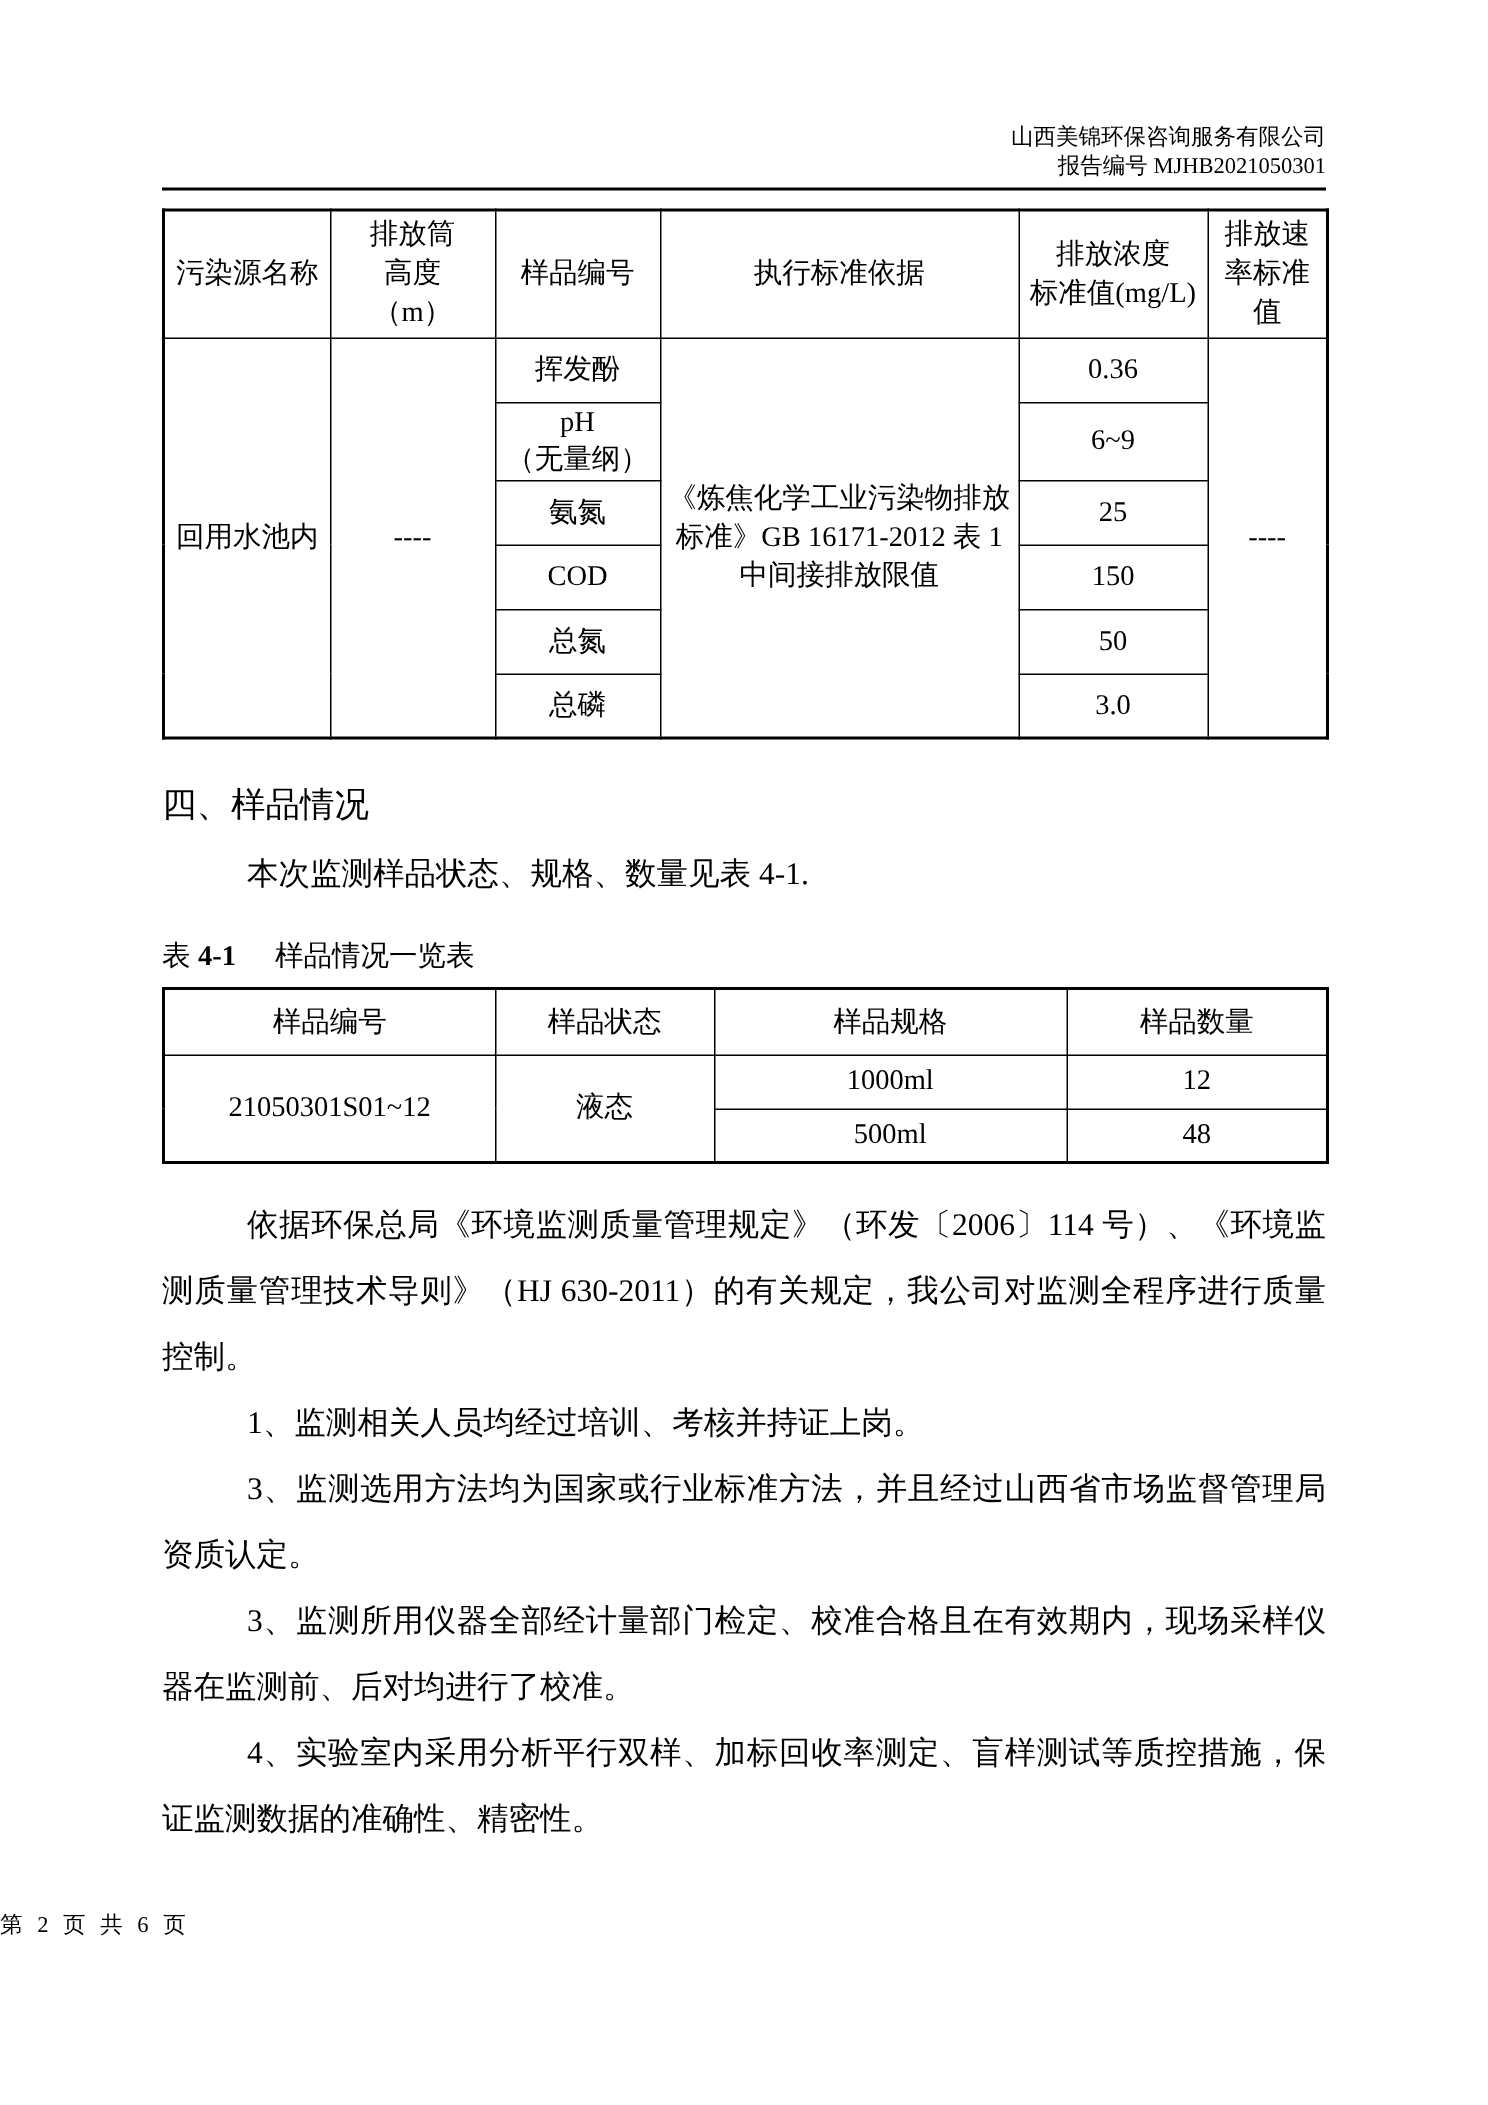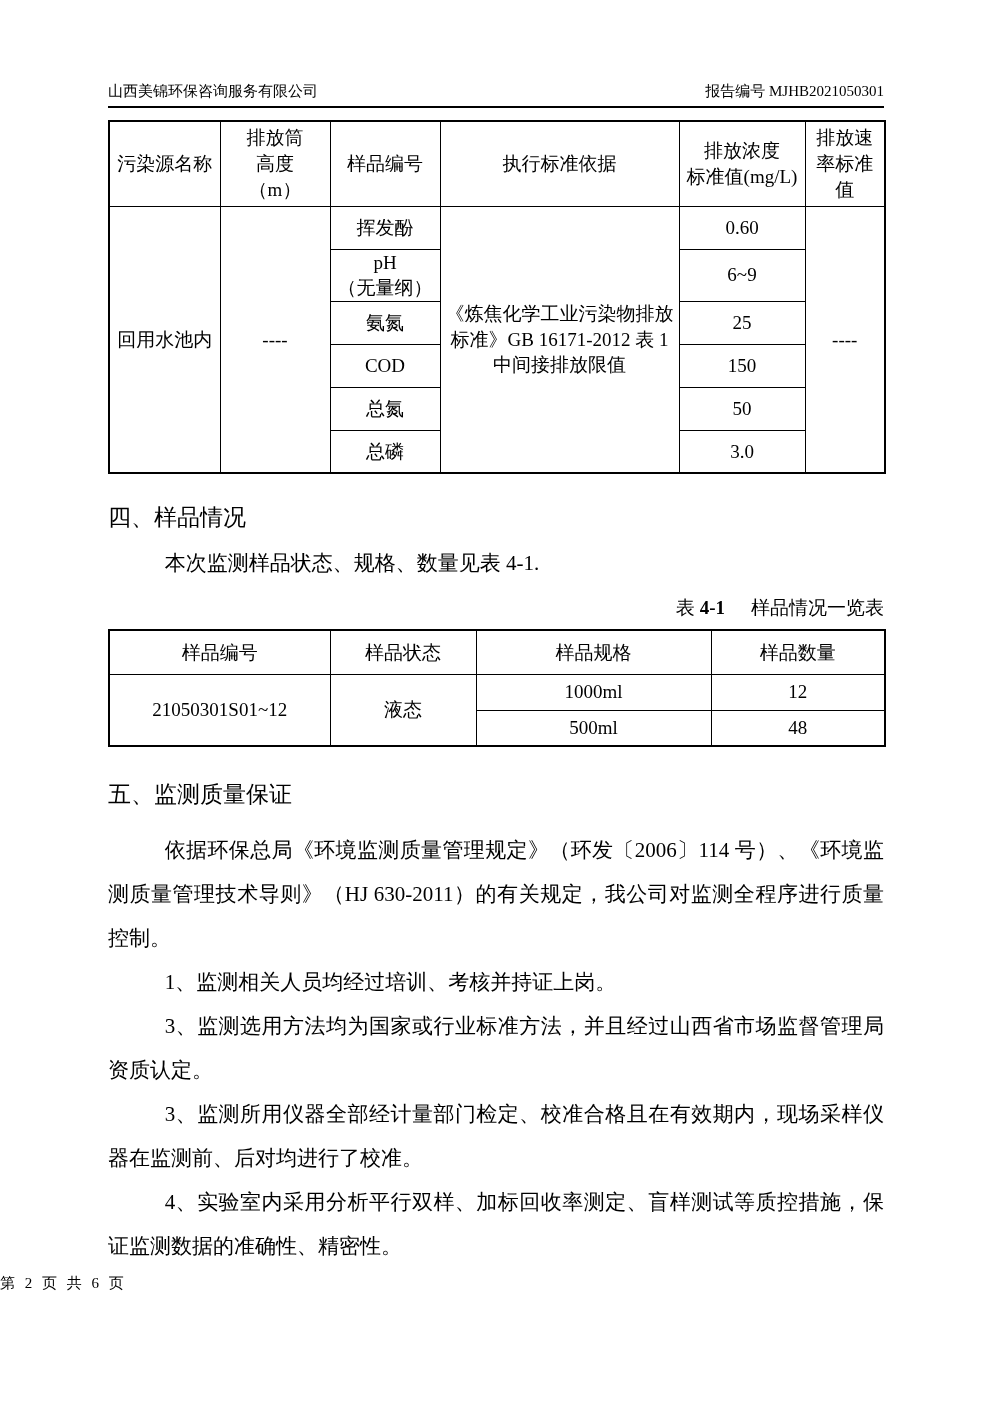--- a/index.html
+++ b/index.html
@@ -20,20 +20,21 @@
   }
   
   .doc-header {
     margin-top:82px;
     display:flex;
     justify-content:space-between;
     align-items:flex-end;
     font-size:15px;
     padding-bottom:5px;
     border-bottom:2px solid #000;
+    flex-direction:column;
   }
   
   table {
     border-collapse:collapse;
     table-layout:fixed;
     width:776px;
     border:2px solid #000;
   }
   th, td {
     border:1px solid #000;
@@ -57,22 +58,22 @@
     font-weight:normal;
     margin-top:28px;
   }
   .section5-title { margin-top:32px; }
   .intro-line {
     margin-top:16px;
     font-size:21px;
     text-indent:2.7em;
   }
   .table-caption {
-    margin-top:18px;
-    text-align:right;
+    margin-top:28px;
+    text-align:left;
     font-size:19px;
   }
   .table-caption .cap-no { font-weight:bold; margin-left:5px; }
   .table-caption .cap-title { margin-left:26px; }
   .body-text {
     margin-top:18px;
     font-size:21px;
     line-height:44px;
     text-align:justify;
   }
@@ -121,21 +122,21 @@
 率标准
 值</th>
         </tr>
       </thead>
       <tbody>
         <tr>
           <td rowspan="6">回用水池内</td>
           <td rowspan="6">----</td>
           <td>挥发酚</td>
           <td rowspan="6">《炼焦化学工业污染物排放标准》GB 16171-2012 表 1 中间接排放限值</td>
-          <td>0.60</td>
+          <td>0.36</td>
           <td rowspan="6">----</td>
         </tr>
         <tr>
           <td>pH
 （无量纲）</td>
           <td>6~9</td>
         </tr>
         <tr>
           <td>氨氮</td>
           <td>25</td>
@@ -185,21 +186,20 @@
           <td>1000ml</td>
           <td>12</td>
         </tr>
         <tr>
           <td>500ml</td>
           <td>48</td>
         </tr>
       </tbody>
     </table>
 
-    <h2 class="section-title section5-title">五、监测质量保证</h2>
 
     <div class="body-text">
       <p>依据环保总局《环境监测质量管理规定》（环发〔2006〕114 号）、《环境监测质量管理技术导则》（HJ 630-2011）的有关规定，我公司对监测全程序进行质量控制。</p>
       <p>1、监测相关人员均经过培训、考核并持证上岗。</p>
       <p>3、监测选用方法均为国家或行业标准方法，并且经过山西省市场监督管理局资质认定。</p>
       <p>3、监测所用仪器全部经计量部门检定、校准合格且在有效期内，现场采样仪器在监测前、后对均进行了校准。</p>
       <p>4、实验室内采用分析平行双样、加标回收率测定、盲样测试等质控措施，保证监测数据的准确性、精密性。</p>
     </div>
 
   </div>

